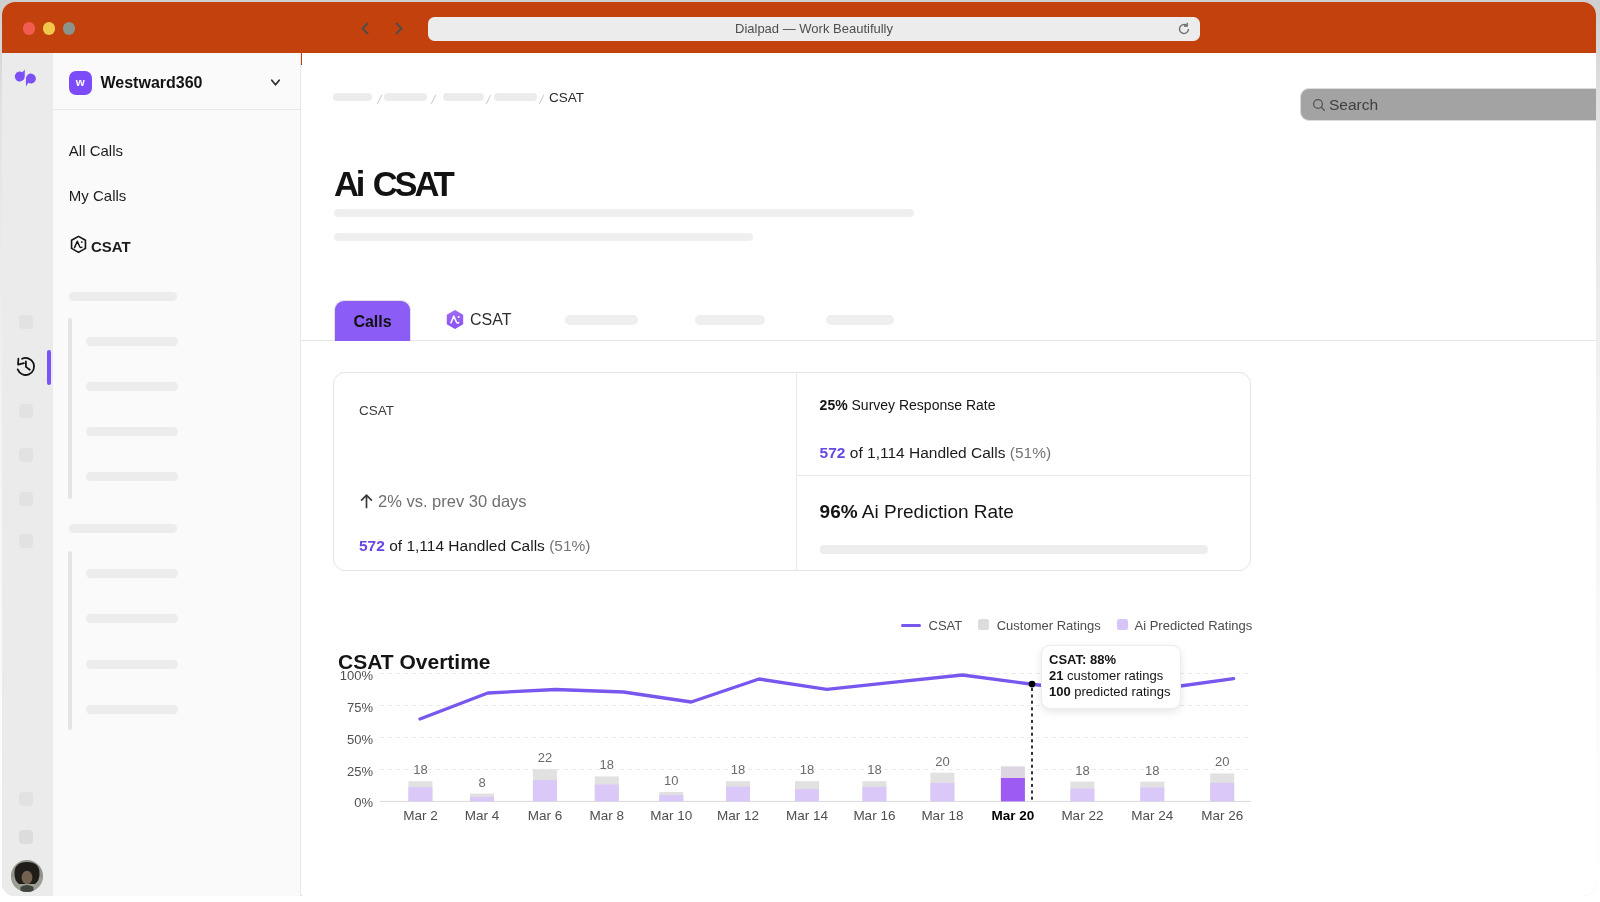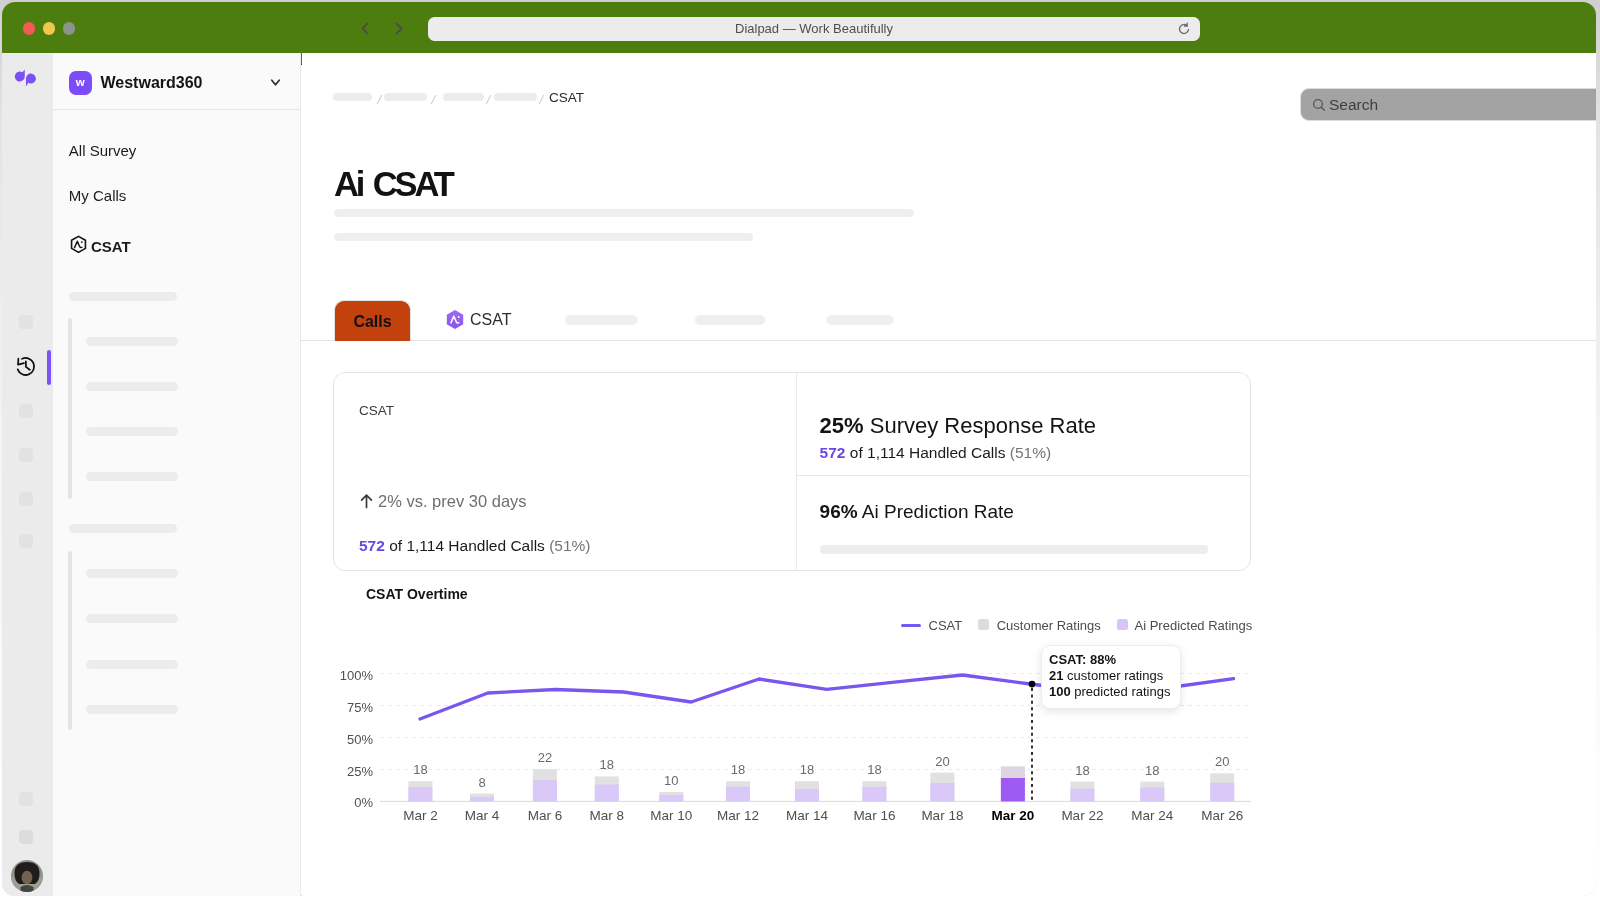--- a/index.html
+++ b/index.html
@@ -1,34 +1,34 @@
 <!DOCTYPE html>
 <html><head>
 <meta charset="utf-8">
 <style>
 * { margin:0; padding:0; box-sizing:border-box; }
 html,body { width:1600px; height:902px; overflow:hidden; }
 body { font-family:"Liberation Sans", sans-serif; background:linear-gradient(180deg,#cfcfcf 0,#e3e3e3 120px,#f3f3f3 420px,#fcfcfc 760px,#fff 100%); }
 .abs { position:absolute; }
 .win { position:absolute; left:2px; top:2px; width:1594px; height:894px; border-radius:13px; overflow:hidden; background:#fff; box-shadow: inset 0 0 0 1px #d9d9d9; }
-.titlebar { position:absolute; left:0; top:0; width:100%; height:63px; background:#4d7c0f; border-bottom:1px solid #701a75; }
+.titlebar { position:absolute; left:0; top:0; width:100%; height:63px; background:#c2410c; border-bottom:1px solid #701a75; }
 .light { position:absolute; width:12.5px; height:12.5px; border-radius:50%; top:20.2px; }
 .addr { position:absolute; left:426px; top:15px; width:772px; height:24px; border-radius:6.5px; background:#ececec; color:#4e4e4e; font-size:13px; text-align:center; line-height:24px; }
 .rail { position:absolute; left:0; top:51px; width:51px; bottom:0; background:#ebebeb; }
 .railsq { position:absolute; left:17.2px; width:13.5px; height:13.5px; border-radius:4px; background:#e2e2e2; }
 .sidebar { position:absolute; left:51px; top:51px; width:248px; bottom:0; background:#fafafa; border-right:1px solid #e9e9e9; }
 .skel { position:absolute; background:#ececec; border-radius:4.5px; }
 .navitem { position:absolute; left:15.8px; font-size:15px; color:#1c1c1c; }
 .main { position:absolute; left:300px; top:51px; right:0; bottom:0; background:#fff; }
 
 .crumbpill { position:absolute; top:91px; height:8px; border-radius:4px; background:#ececec; }
 .crumbslash { position:absolute; top:89.5px; color:#c9c9c9; font-size:13px; font-style:italic; }
 
 .tabline { position:absolute; left:299px; top:337.5px; right:0; height:1px; background:#e5e5e5; }
-.tab-active { position:absolute; left:332px; top:298px; width:77px; height:40.5px; background:#c2410c; border:1px solid #e2e2e2; border-bottom:none; border-radius:10px 10px 0 0; z-index:3; font-weight:bold; font-size:16px; color:#111; text-align:center; line-height:42px; }
+.tab-active { position:absolute; left:332px; top:298px; width:77px; height:40.5px; background:#8b5cf6; border:1px solid #e2e2e2; border-bottom:none; border-radius:10px 10px 0 0; z-index:3; font-weight:bold; font-size:16px; color:#111; text-align:center; line-height:42px; }
 .tabskel { position:absolute; top:313px; height:10px; border-radius:5px; background:#efefef; }
 .card { position:absolute; left:331px; top:370px; width:918px; height:199px; border:1px solid #e4e4e4; border-radius:12px; background:#fff; }
 .tooltip { position:absolute; left:1039px; top:643px; width:140px; height:64px; background:#fff; border:1px solid #ededed; border-radius:9px; box-shadow:0 3px 8px rgba(0,0,0,0.10); z-index:5; padding:6px 0 0 7px; font-size:13px; line-height:16.2px; color:#141414; }
 </style>
 </head>
 <body>
 <div class="win">
 
   <div class="titlebar">
     <div class="light" style="left:20.8px; background:#f15b52;"></div>
@@ -82,21 +82,21 @@
   </div>
 
   <div class="sidebar">
     <div class="abs" style="left:0;top:0;width:248px;height:56.5px;border-bottom:1px solid #e7e7e7;">
       <div class="abs" style="left:15.5px;top:18px;width:23.5px;height:23.5px;border-radius:7px;background:#7c4bfa;color:#fff;font-size:11.5px;font-weight:bold;text-align:center;line-height:23.5px;">w</div>
       <div class="abs" style="left:47.5px;top:21px;font-size:16px;font-weight:600;color:#141414;">Westward360</div>
       <svg class="abs" style="left:217px;top:26px;" width="11" height="8" viewBox="0 0 11 8">
           <path d="M1.8 1.3 L5.5 5.8 L9.2 1.3" fill="none" stroke="#333" stroke-width="1.8" stroke-linecap="round" stroke-linejoin="round"></path>
         </svg>
     </div>
-    <div class="navitem" style="top:89px;">All Survey</div>
+    <div class="navitem" style="top:89px;">All Calls</div>
     <div class="navitem" style="top:133.5px;">My Calls</div>
     <svg class="abs" style="left:16px;top:182px;" width="19" height="19" viewBox="0 0 20 20">
       <path d="M10 1.4 L17.3 5.6 L17.3 14.1 L10 18.3 L2.7 14.1 L2.7 5.6 Z" fill="none" stroke="#141414" stroke-width="1.7" stroke-linejoin="round"></path>
       <path d="M5.8 13.3 L8.75 6.5 L11.3 12.3 Q12.1 13.9 13.6 12.9" fill="none" stroke="#141414" stroke-width="1.55" stroke-linecap="round" stroke-linejoin="round"></path>
       <circle cx="13.5" cy="7.4" r="0.95" fill="#141414"></circle>
     </svg>
     <div class="navitem" style="top:184.5px;left:38px;font-weight:bold;">CSAT</div>
     <div class="skel" style="left:16.3px;top:238.8px;width:108px;height:9px;"></div>
     <div class="abs" style="left:14.5px;top:265.2px;width:4px;height:181px;background:#e4e4e4;border-radius:2px;"></div>
     <div class="skel" style="left:32.6px;top:283.7px;width:92px;height:9px;"></div>
@@ -154,27 +154,27 @@
 
   <div class="card">
     <div class="abs" style="left:462.3px;top:0;width:1px;height:197px;background:#e9e9e9;"></div>
     <div class="abs" style="left:462.3px;top:101.6px;width:454px;height:1px;background:#e9e9e9;"></div>
     <div class="abs" style="left:25px;top:29.5px;font-size:13.5px;color:#3c3c3c;">CSAT</div>
     <svg class="abs" style="left:26px;top:120px;" width="13" height="16" viewBox="0 0 13 16">
         <path d="M6.5 14.5 L6.5 2.2 M1.6 7.1 L6.5 2.2 L11.4 7.1" fill="none" stroke="#3a3a3a" stroke-width="1.7" stroke-linecap="round" stroke-linejoin="round"></path>
       </svg>
       <div class="abs" style="left:44px;top:119px;font-size:16.5px;color:#6f6f6f;">2% vs. prev 30 days</div>
     <div class="abs" style="left:25px;top:164px;font-size:15.5px;color:#1b1b1b;"><b style="color:#6847e6;">572</b> of 1,114 Handled Calls <span style="color:#757575;">(51%)</span></div>
-    <div class="abs" style="left:485.6px;top:40px;font-size:22px;color:#141414;"><b>25%</b> Survey Response Rate</div>
+    <div class="abs" style="left:485.6px;top:24px;font-size:14px;color:#141414;"><b>25%</b> Survey Response Rate</div>
     <div class="abs" style="left:485.6px;top:70.5px;font-size:15.5px;color:#1b1b1b;"><b style="color:#6847e6;">572</b> of 1,114 Handled Calls <span style="color:#757575;">(51%)</span></div>
     <div class="abs" style="left:485.6px;top:127.5px;font-size:19px;color:#141414;"><b>96%</b> Ai Prediction Rate</div>
     <div class="abs" style="left:485.8px;top:172px;width:388px;height:8.6px;border-radius:4px;background:#ededed;"></div>
   </div>
 
-  <div class="abs" style="left:336px;top:584px;font-size:14px;font-weight:bold;color:#141414;margin-left:28px;">CSAT Overtime</div>
+  <div class="abs" style="left:336px;top:648px;font-size:21px;font-weight:bold;color:#141414;">CSAT Overtime</div>
   <div class="abs" style="left:899px;top:621.5px;width:19.5px;height:3.6px;border-radius:2px;background:#7857ee;"></div>
   <div class="abs" style="left:926.5px;top:616px;font-size:13px;color:#4d4d4d;">CSAT</div>
   <div class="abs" style="left:976.2px;top:617px;width:11px;height:11px;border-radius:2.5px;background:#dcdcdc;"></div>
   <div class="abs" style="left:994.7px;top:616px;font-size:13px;color:#4d4d4d;">Customer Ratings</div>
   <div class="abs" style="left:1114.7px;top:617px;width:11px;height:11px;border-radius:2.5px;background:#d8c5f8;"></div>
   <div class="abs" style="left:1132.5px;top:616px;font-size:13px;color:#4d4d4d;">Ai Predicted Ratings</div>
 
   <svg class="abs" style="left:331px;top:638px;" width="929" height="196" viewBox="0 0 929 196" font-family="Liberation Sans, sans-serif">
     <g stroke="#e9e9e9" stroke-width="1" stroke-dasharray="4 4">
       <line x1="47" y1="33.4" x2="918" y2="33.4"></line>

